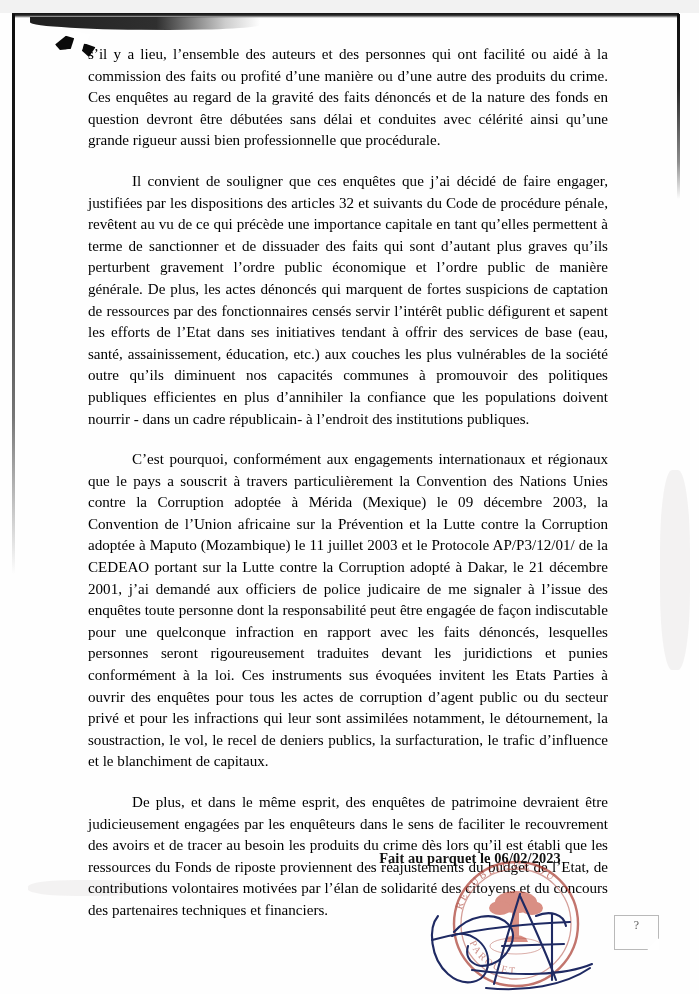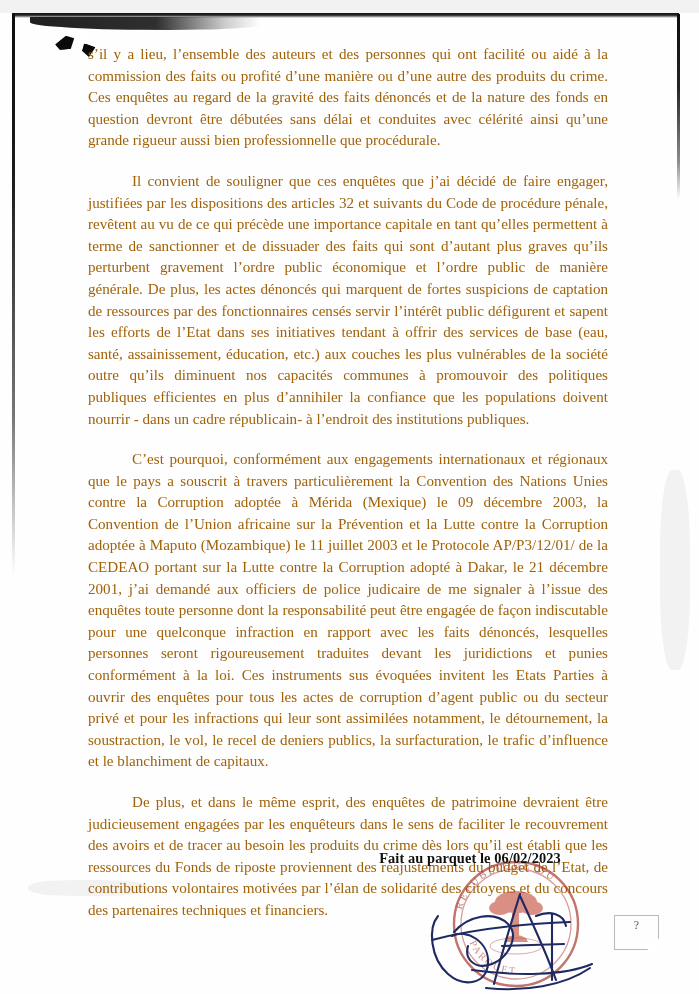--- a/index.html
+++ b/index.html
@@ -83,21 +83,21 @@
     position: absolute;
     top: 44px;
     left: 88px;
     width: 524px;
   }
   .para {
     margin: 0 4px 19px 0;
     text-align: justify;
     font-size: 15.1px;
     line-height: 21.6px;
-    color: #a16207;
+    color: #000000;
     text-indent: 44px;
     -webkit-font-smoothing: none;
   }
   .para.noindent { text-indent: 0; }
   .para b { font-weight: normal; }
 
   
   .sign-block {
     position: absolute;
     top: 848px;

